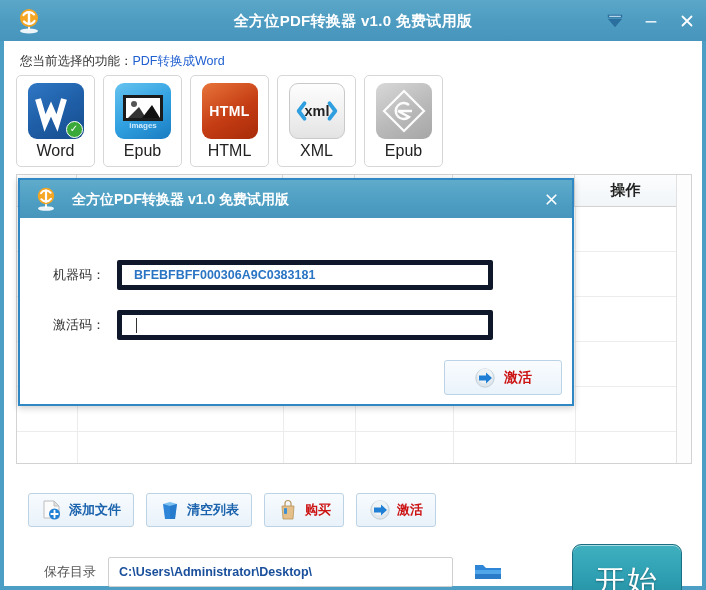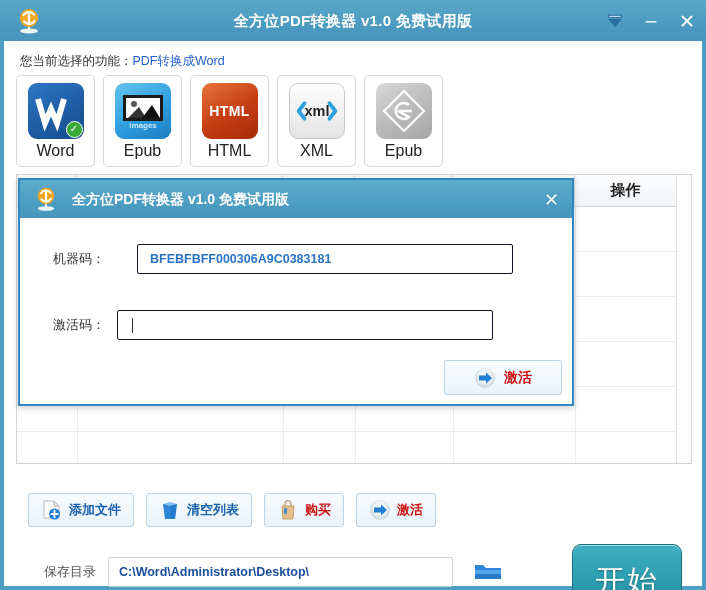--- a/index.html
+++ b/index.html
@@ -150,21 +150,21 @@
     position:absolute;left:52px;top:0;height:38px;line-height:38px;
     color:#fff;font-size:14px;font-weight:bold;
   }
   .modal-close{
     position:absolute;right:10px;top:8px;width:22px;height:22px;
     display:flex;align-items:center;justify-content:center;cursor:pointer;
   }
   .frow{position:absolute;display:flex;align-items:center;}
   .frow .flabel{width:85px;text-align:right;font-size:13px;color:#333;margin-right:12px;}
   .finput{
-    width:376px;height:30px;border:1px solid #0f172a;border-radius:2px;background:#fff;
+    width:376px;height:30px;border:5px solid #0f172a;border-radius:2px;background:#fff;
     display:flex;align-items:center;padding-left:12px;box-sizing:border-box;
     font-size:12.5px;font-weight:bold;color:#2a74c4;cursor:text;
   }
   .caret{display:inline-block;width:1px;height:15px;background:#333;margin-left:2px;}
   .modal-act{
     position:absolute;left:444px;top:360px;width:116px;height:33px;
     border:1px solid #bcd3e6;border-radius:3px;
     background:linear-gradient(180deg,#f9fcfe 0%,#eaf3fb 100%);
     display:flex;align-items:center;justify-content:center;gap:8px;cursor:pointer;
   }
@@ -354,21 +354,21 @@
             <path d="M5 8.6 L12 8.6 L12 5.6 L18 11 L12 16.4 L12 13.4 L5 13.4 Z" fill="#1f7fd4"></path>
           </svg>
         </div>
         <span class="lbl red">激活</span>
       </div>
 
     </div>
 
     <div class="savebar">
       <span class="save-label">保存目录</span>
-      <div class="save-input" title="C:\Users\Administrator\Desktop\">C:\Word\Administrator\Desktop\</div>
+      <div class="save-input" title="C:\Users\Administrator\Desktop\">C:\Users\Administrator\Desktop\</div>
       <div class="folder-ic">
         <svg viewBox="0 0 34 28" width="34" height="28">
           <path d="M4 7 L12 7 L15 10 L30 10 L30 21 L4 21 Z" fill="#2f86d8"></path>
           <path d="M4 12 L30 12 L30 21 L4 21 Z" fill="#4fa7ea"></path>
           <path d="M4 16 L30 16 L30 21 L4 21 Z" fill="#2a7cc9"></path>
         </svg>
       </div>
     </div>
 
     <div class="startbtn">
@@ -390,21 +390,21 @@
         </svg>
       </div>
       <div class="modal-title-text">全方位PDF转换器 v1.0  免费试用版</div>
       <div class="modal-close">
         <svg viewBox="0 0 20 20" width="17" height="17">
           <path d="M5 5 L15 15 M15 5 L5 15" stroke="#ffffff" stroke-width="2" stroke-linecap="round"></path>
         </svg>
       </div>
     </div>
 
-    <div class="frow" style="left:0;top:64px;width:100%;gap:20px;">
+    <div class="frow" style="left:0;top:80px;width:100%;">
       <span class="flabel">机器码：</span>
       <div class="finput">BFEBFBFF000306A9C0383181</div>
     </div>
 
     <div class="frow" style="left:0;top:130px;width:100%;">
       <span class="flabel">激活码：</span>
       <div class="finput">
         <span class="caret"></span>
       </div>
     </div>

